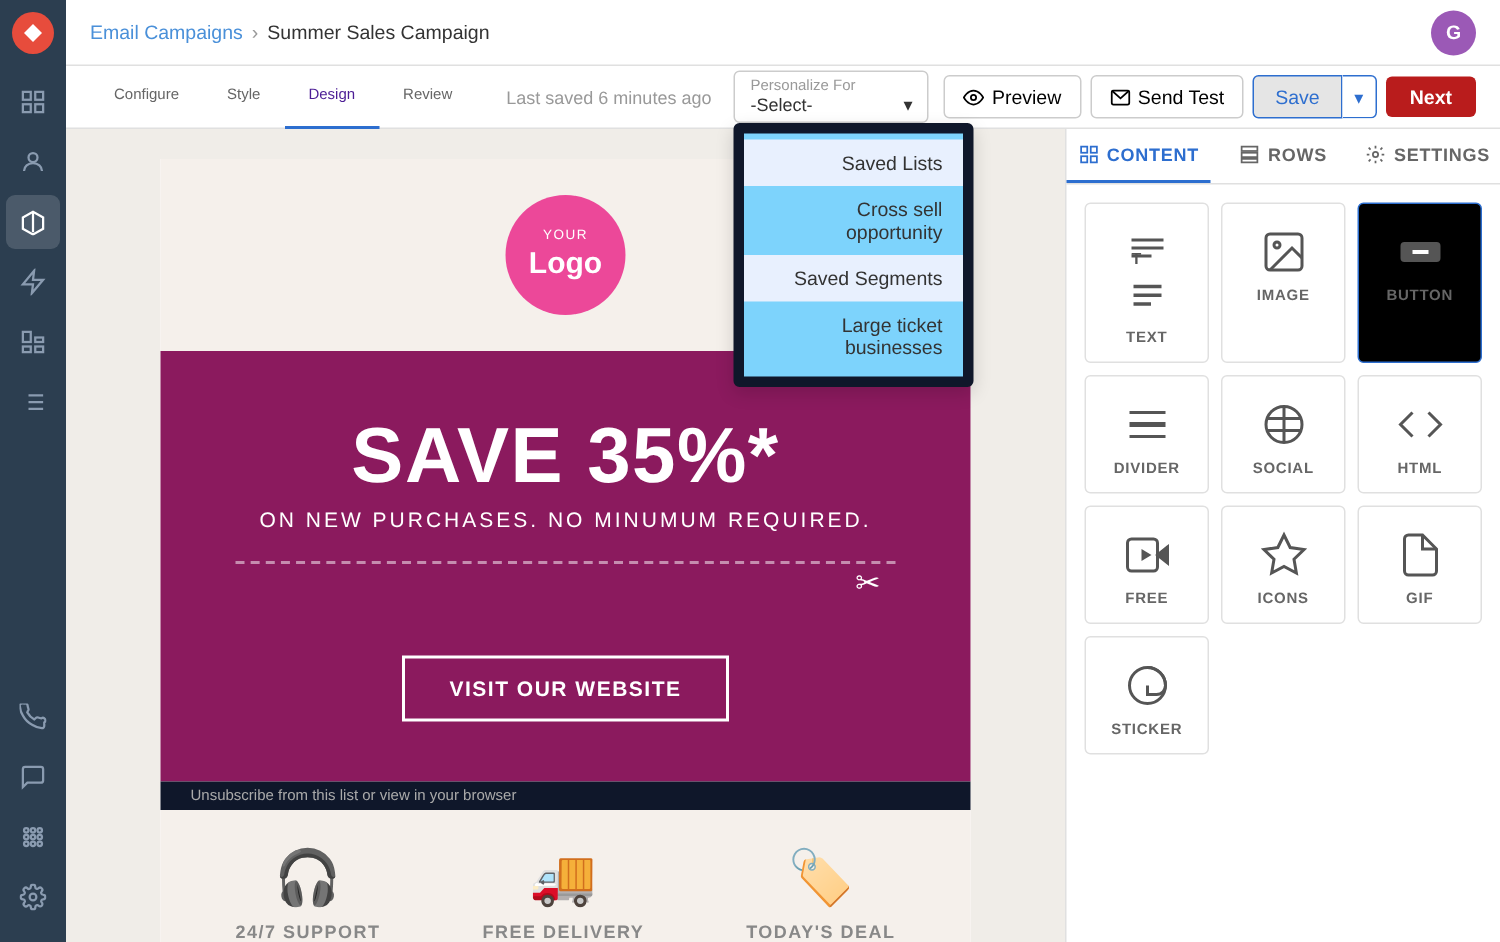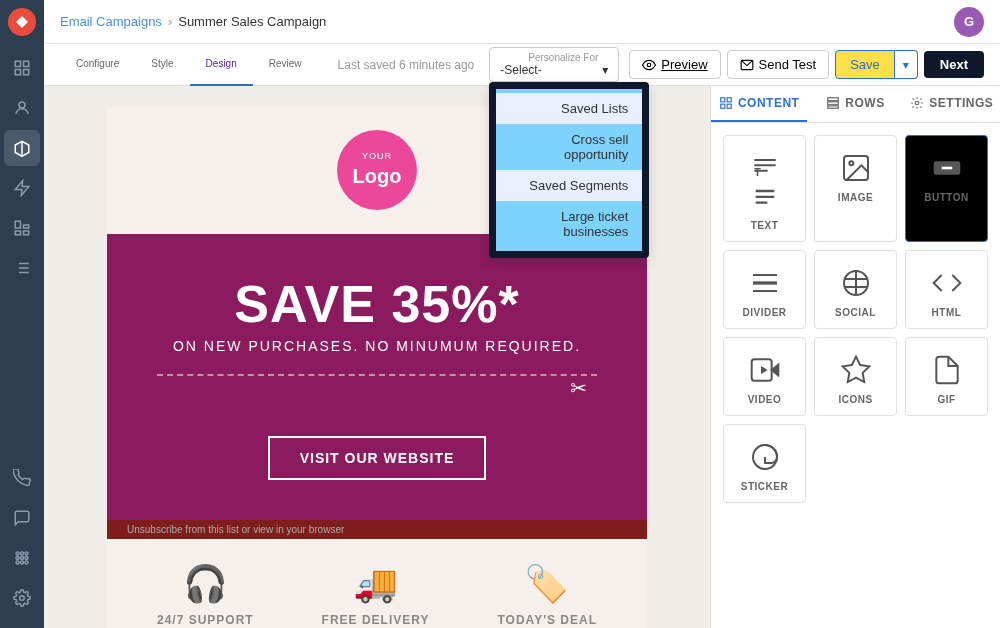--- a/index.html
+++ b/index.html
@@ -94,21 +94,21 @@
     .personalize-btn {
       border: 1px solid #ccc;
       border-radius: 4px;
       padding: 4px 10px;
       font-size: 11px;
       cursor: pointer;
       background: white;
       min-width: 130px;
       display: flex; flex-direction: column; align-items: flex-start;
     }
-    .personalize-label { font-size: 10px; color: #999; margin-left: 28px; }
+    .personalize-label { font-size: 10px; color: #999; }
     .personalize-select { font-size: 12px; color: #333; display: flex; align-items: center; justify-content: space-between; width: 100%; }
     .dropdown-menu {
       position: absolute;
       top: 100%;
       left: 0;
       background: #7dd3fc;
       border: 7px solid #0f172a;
       border-radius: 4px;
       box-shadow: 0 4px 12px rgba(0,0,0,0.15);
       z-index: 100;
@@ -127,54 +127,53 @@
     
     .preview-btn {
       border: 1px solid #ccc;
       border-radius: 4px;
       padding: 6px 12px;
       font-size: 13px;
       cursor: pointer;
       background: white;
       display: flex; align-items: center; gap: 5px;
       margin-right: 6px;
-      text-decoration: underline;
     }
     .send-test-btn {
       border: 1px solid #ccc;
       border-radius: 4px;
       padding: 6px 12px;
       font-size: 13px;
       cursor: pointer;
       background: white;
       display: flex; align-items: flex-end; gap: 5px;
       margin-right: 6px;
     }
     .save-btn-group { display: flex; margin-right: 6px; }
     .save-btn {
       border: 1px solid #2d6ecf;
       border-radius: 4px 0 0 4px;
       padding: 6px 14px;
       font-size: 13px;
       cursor: pointer;
-      background: #fde047;
+      background: #e5e5e5;
       color: #2d6ecf;
     }
     .save-dropdown-btn {
       border: 1px solid #2d6ecf;
       border-left: none;
       border-radius: 0 4px 4px 0;
       padding: 6px 8px;
       font-size: 12px;
       cursor: pointer;
       background: white;
       color: #2d6ecf;
     }
     .next-btn {
-      background: #0f172a;
+      background: #b91c1c;
       color: white;
       border: none;
       border-radius: 4px;
       padding: 6px 16px;
       font-size: 13px;
       font-weight: 600;
       cursor: pointer;
     }
 
     
@@ -247,21 +246,21 @@
 
     .email-features {
       background: #f5f0eb;
       padding: 24px 16px;
       display: flex;
       justify-content: space-around;
     }
     .feature-item { text-align: center; }
     .feature-icon { font-size: 36px; color: #bbb; margin-bottom: 8px; }
     .feature-label { font-size: 12px; font-weight: 600; color: #888; letter-spacing: 1px; }
-    .email-footer { font-size: 10px; color: #aaa; padding: 4px 20px; background: #7f1d1d; }
+    .email-footer { font-size: 10px; color: #aaa; padding: 4px 20px; background: #0f172a; }
 
     
     .right-panel {
       width: 290px;
       background: white;
       border-left: 1px solid #e0e0e0;
       display: flex;
       flex-direction: column;
       flex-shrink: 0;
     }
@@ -577,21 +576,21 @@
           </svg>
           <span class="content-label">HTML</span>
         </div>
 
         <div class="content-item">
           <svg class="icon-svg" viewBox="0 0 24 24" fill="none" stroke="#555" stroke-width="1.5" style="width:32px;height:32px">
             <rect x="2" y="4" width="15" height="16" rx="2"></rect>
             <polygon points="22,8 17,12 22,16" fill="#555"></polygon>
             <polygon points="9,9 9,15 14,12" fill="#555" stroke="none"></polygon>
           </svg>
-          <span class="content-label">VIDEO</span>
+          <span class="content-label">FREE</span>
         </div>
 
         <div class="content-item">
           <svg class="icon-svg" viewBox="0 0 24 24" fill="none" stroke="#555" stroke-width="1.5" style="width:32px;height:32px">
             <polygon points="12,2 15.09,8.26 22,9.27 17,14.14 18.18,21.02 12,17.77 5.82,21.02 7,14.14 2,9.27 8.91,8.26"></polygon>
           </svg>
           <span class="content-label">ICONS</span>
         </div>
 
         <div class="content-item">

